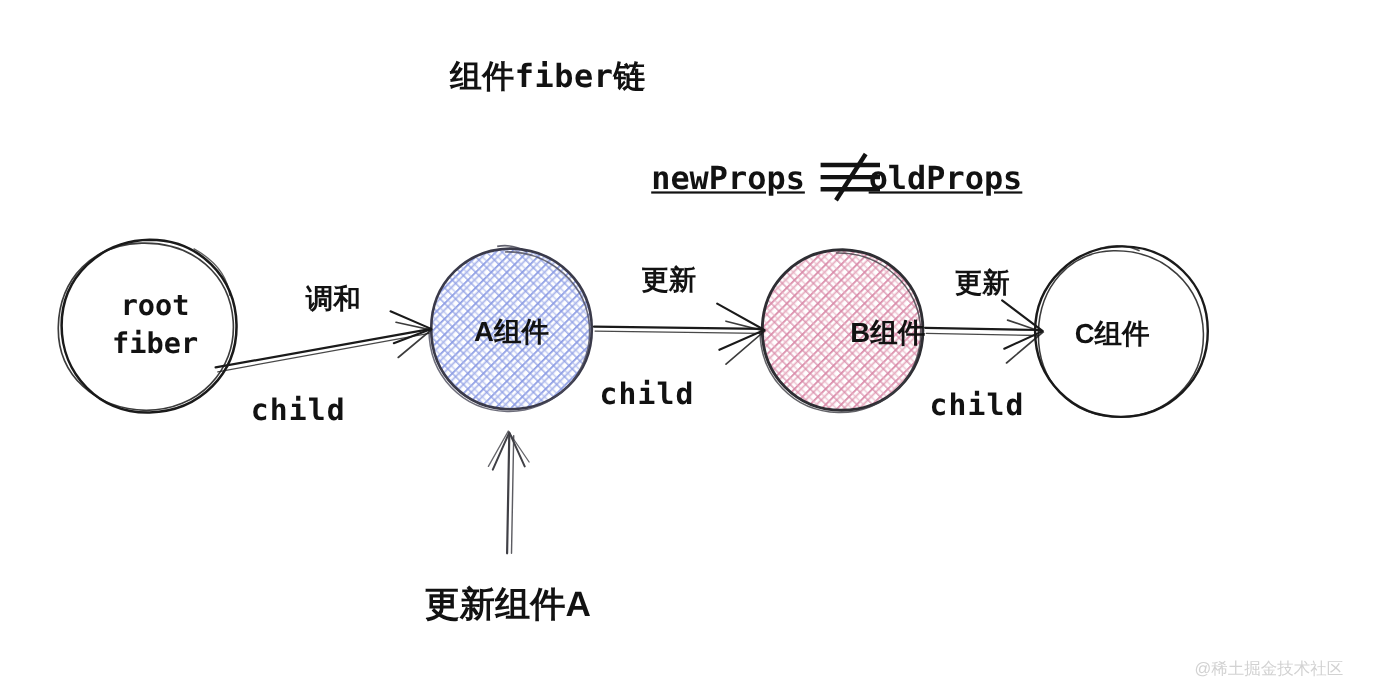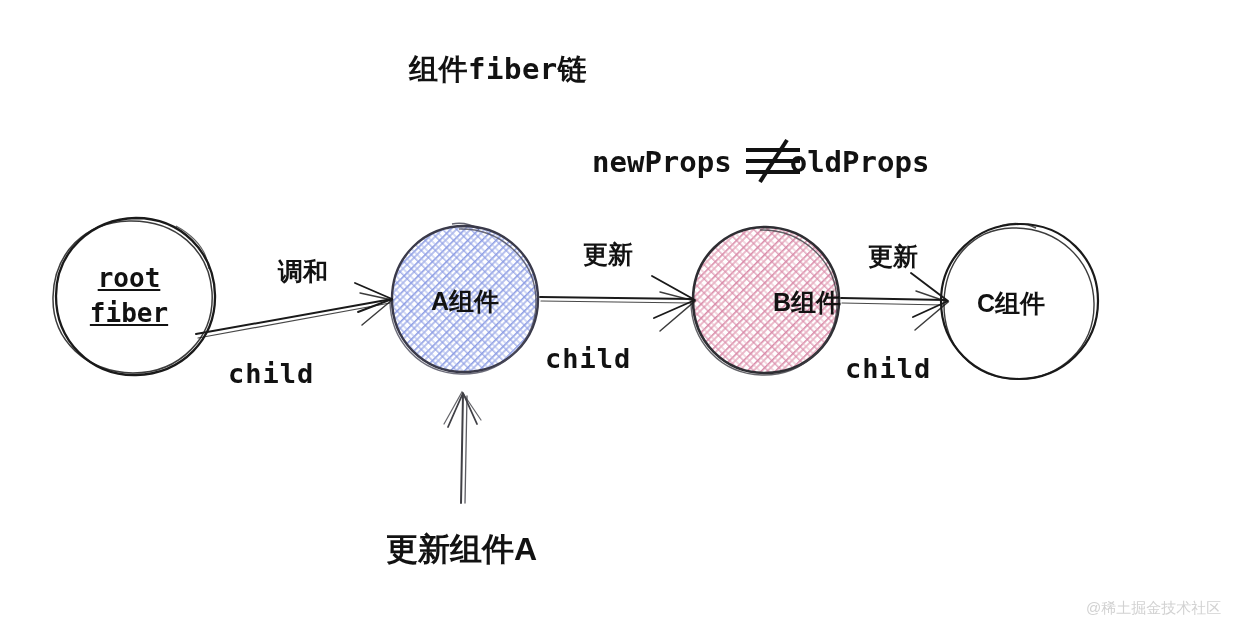--- a/index.html
+++ b/index.html
@@ -135,25 +135,25 @@
     <g>
       <line x1="746" y1="150" x2="800" y2="150" stroke="#121212" stroke-width="4"></line>
       <line x1="746" y1="161" x2="800" y2="161" stroke="#121212" stroke-width="4"></line>
       <line x1="746" y1="172" x2="800" y2="172" stroke="#121212" stroke-width="4"></line>
       <line x1="787" y1="140" x2="760" y2="182" stroke="#121212" stroke-width="4"></line>
     </g>
   </svg>
 
   <div class="lbl title" style="left:409px;top:50px;">组件fiber链</div>
 
-  <div class="lbl props" style="left:592px;top:145px;">
+  <div class="lbl props" style="left:592px;top:145px;text-decoration:underline;">
     <span>newProps</span><span style="display:inline-block;width:58px"></span><span>oldProps</span>
   </div>
 
-  <div class="lbl monotext" style="left:79px;top:261px;width:100px;text-decoration:underline;">
+  <div class="lbl monotext" style="left:91px;top:261px;width:100px;">
     <div>root</div>
     <div>fiber</div>
   </div>
 
   <div class="lbl nodetext" style="left:414px;top:285px;width:102px;">A组件</div>
 
   <div class="lbl nodetext" style="left:756px;top:286px;width:102px;">B组件</div>
 
   <div class="lbl nodetext" style="left:960px;top:287px;width:102px;">C组件</div>
 

